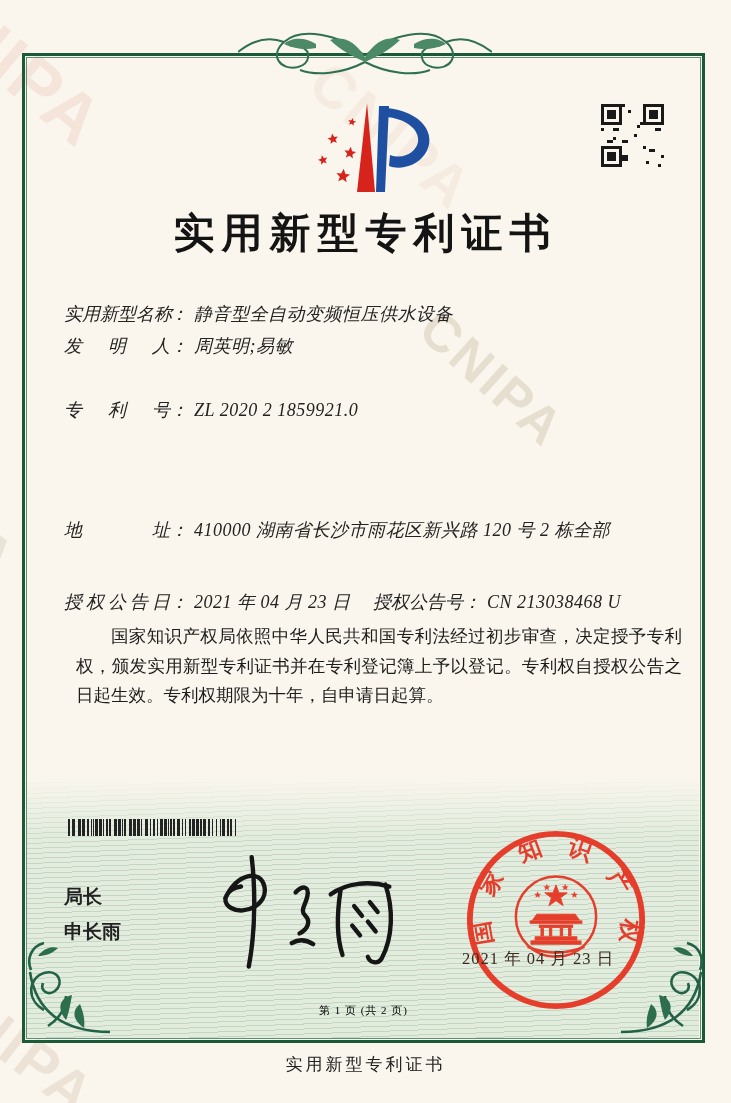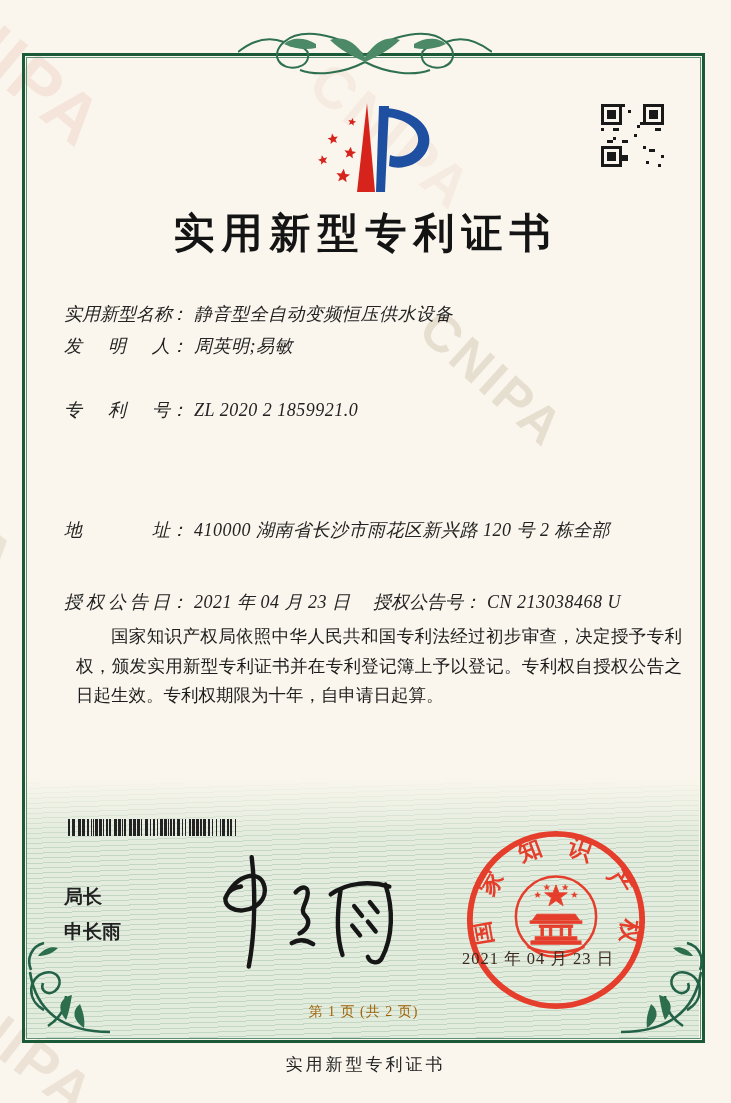--- a/index.html
+++ b/index.html
@@ -44,21 +44,21 @@
   .barcode span{display:inline-block;height:100%;}
   .sig-role{position:absolute;left:64px;top:884px;z-index:4;font-family:"Liberation Sans","DejaVu Sans",sans-serif;
       font-size:19px;font-weight:700;color:#222;}
   .sig-name{position:absolute;left:64px;top:919px;z-index:4;font-family:"Liberation Sans","DejaVu Sans",sans-serif;
       font-size:19px;font-weight:700;color:#222;}
   .signature{position:absolute;left:198px;top:846px;z-index:4;}
   .seal{position:absolute;left:464px;top:828px;width:184px;height:184px;z-index:4;}
   .seal-date{position:absolute;left:462px;top:948px;width:200px;z-index:5;font-size:16.5px;
       letter-spacing:1px;color:#3b2a20;}
   .page-info{position:absolute;left:0;top:1003px;width:727px;text-align:center;z-index:3;
-      font-size:14px;color:#a16207;letter-spacing:1px;}
+      font-size:11px;color:#000000;letter-spacing:1px;}
   .footer-note{position:absolute;left:0;top:1053px;width:731px;text-align:center;z-index:3;
       font-size:17px;color:#222;letter-spacing:3px;}
 </style>
 </head>
 <body>
 
 <div class="page">
 
   <div class="wm wm-pink" style="left:-55px;top:-45px;font-size:70px;transform:rotate(40deg);">CNIPA</div>
   <div class="wm wm-pink" style="left:340px;top:48px;font-size:58px;transform:rotate(40deg);color:rgba(219,160,146,0.13);">CNIPA</div>

